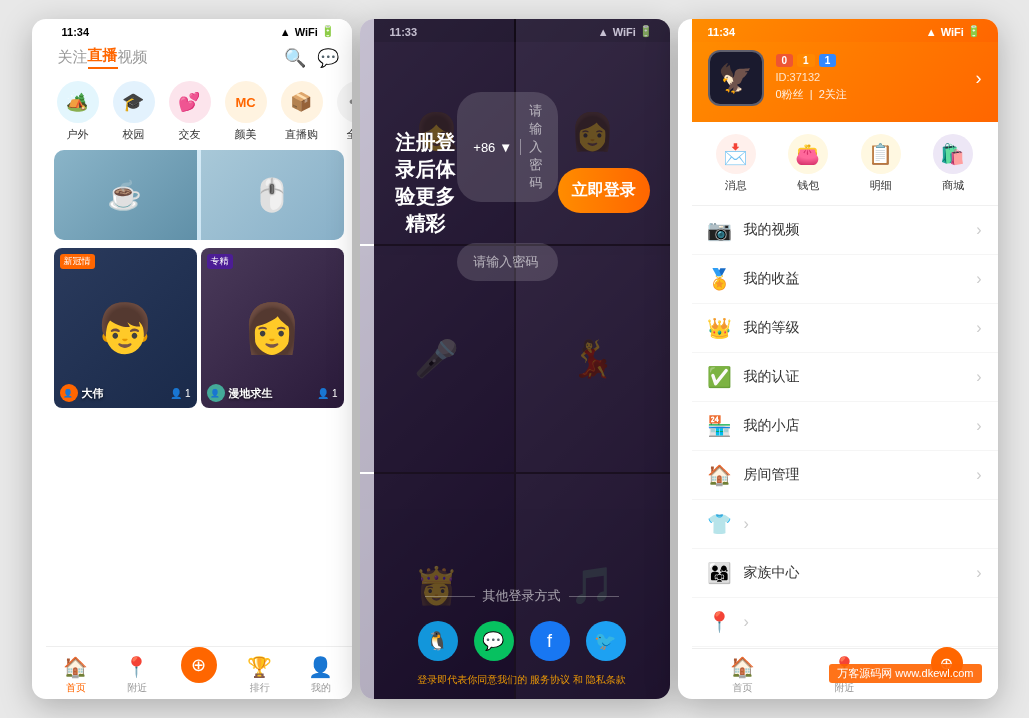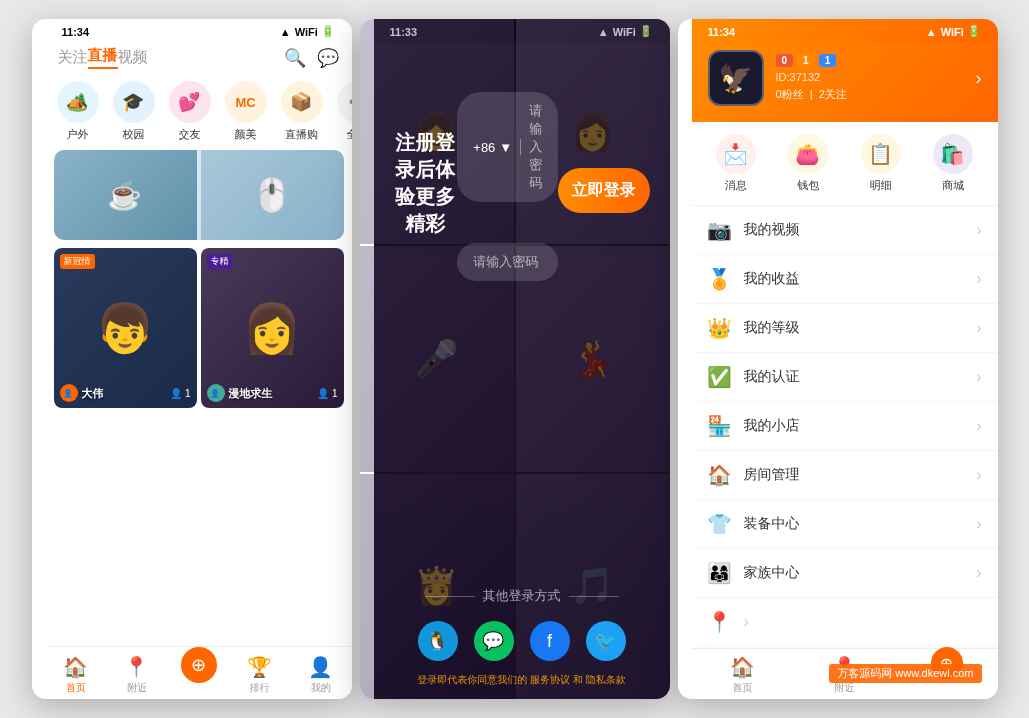--- a/index.html
+++ b/index.html
@@ -712,21 +712,20 @@
           <span class="p3-list-label">我的小店</span>
           <span class="p3-list-arrow">›</span>
         </div>
         <div class="p3-list-item">
           <span class="p3-list-icon">🏠</span>
           <span class="p3-list-label">房间管理</span>
           <span class="p3-list-arrow">›</span>
         </div>
         <div class="p3-list-item">
           <span class="p3-list-icon">👕</span>
-          <span class="p3-list-label">装备中心</span>
           <span class="p3-list-arrow">›</span>
         </div>
         <div class="p3-list-item">
           <span class="p3-list-icon">👨‍👩‍👧</span>
           <span class="p3-list-label">家族中心</span>
           <span class="p3-list-arrow">›</span>
         </div>
         <div class="p3-list-item">
           <span class="p3-list-icon">📍</span>
           <span class="p3-list-arrow">›</span>

